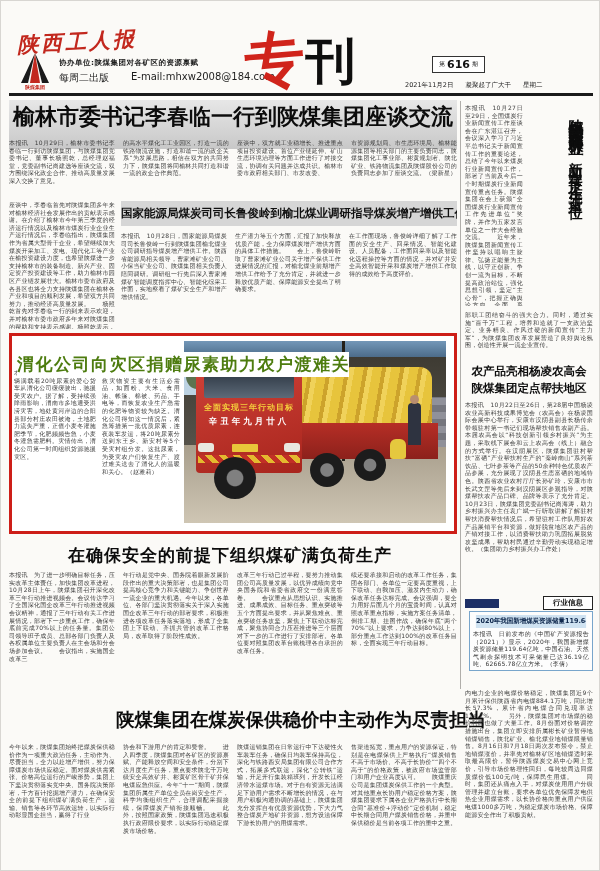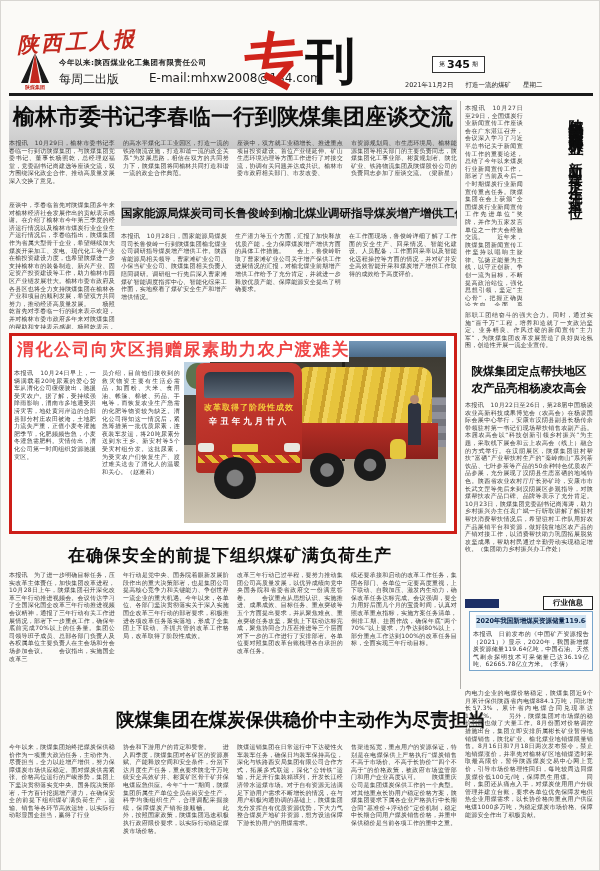--- a/index.html
+++ b/index.html
@@ -9,41 +9,41 @@
   .abs{position:absolute;}
   
   .t{position:absolute;font-size:6px;line-height:7.6px;color:#3c3c3c;text-align:justify;
      overflow:hidden;letter-spacing:.2px;}
   
   .calligraphy{left:16px;top:27px;font-family:"DejaVu Serif",serif;font-weight:700;font-style:italic;
       font-size:21px;color:#c2281e;transform:rotate(-3deg);letter-spacing:3px;white-space:nowrap;}
   .logo{left:18px;top:52px;width:32px;height:30px;}
   .logo-caption{left:14px;top:83px;width:40px;font-size:5px;font-weight:700;color:#c2281e;text-align:center;}
   .org-line{left:58px;top:57px;font-size:7.5px;font-weight:700;color:#1d1d1d;letter-spacing:.5px;white-space:nowrap;}
-  .pub-line{left:58px;top:70px;font-size:12px;color:#1d1d1d;white-space:nowrap;display:flex;gap:30px;}
+  .pub-line{left:58px;top:70px;font-size:10px;color:#1d1d1d;white-space:nowrap;display:flex;gap:22px;}
   .main-title{left:150px;top:28px;width:300px;height:64px;display:flex;align-items:center;justify-content:center;
       font-family:"DejaVu Serif",serif;font-weight:900;color:#0e0e0e;}
   .title-black{font-size:50px;letter-spacing:3px;}
   .title-red{font-size:60px;color:#d0241b;margin:0 1px;transform:rotate(-5deg);}
   .issue-box{left:431px;top:55px;border:1px solid #333;background:#fff;padding:1px 6px;
       font-size:6px;color:#111;display:flex;align-items:center;gap:2px;}
   .issue-no{font-size:11px;font-weight:900;}
   .date-line{left:404px;top:80px;display:flex;gap:12px;font-size:6.5px;color:#1d1d1d;white-space:nowrap;}
   .header-rule{left:8px;top:92px;width:584px;height:2.5px;background:#1a1a1a;}
   .vdiv{left:459px;top:100px;width:1px;height:588px;background:#b0aeaa;}
   
   .a1-headline{left:8px;top:99px;width:448px;height:49px;line-height:33px;text-align:center;
       background:linear-gradient(180deg,#e7e7e7,#c8c8c8);font-size:22px;font-weight:900;color:#0c0c0c;
       white-space:nowrap;overflow:hidden;}
   .a2-headline{left:120px;top:200px;width:336px;height:25px;line-height:25px;text-align:center;
       background:#d6d6d6;font-size:11.5px;font-weight:900;color:#101010;white-space:nowrap;overflow:hidden;}
   
   .redbox{left:8px;top:332px;width:442px;height:195px;border:3px solid #cd1e18;background:#fff;box-sizing:content-box;}
-  .a3-headline{position:absolute;left:5px;top:1px;width:332px;height:25px;line-height:25px;background:#fff;
-      font-size:17px;font-weight:900;letter-spacing:1.5px;color:#ef4444;z-index:3;white-space:nowrap;}
+  .a3-headline{position:absolute;left:5px;top:16px;width:332px;height:25px;line-height:25px;background:#fff;
+      font-size:17px;font-weight:900;letter-spacing:1.5px;color:#4d7c0f;z-index:3;white-space:nowrap;}
   .photo{position:absolute;left:172px;top:5px;width:262px;height:182px;overflow:hidden;background:#4a463c;z-index:1;}
   .ph-roof{position:absolute;left:0;top:0;width:100%;height:16px;background:linear-gradient(180deg,#7397b8,#4c6c8a);}
   .ph-tarp{position:absolute;left:0;top:16px;width:100%;height:88px;background:linear-gradient(180deg,#3e3b33,#56524a);}
   .ph-ground{position:absolute;left:0;top:104px;width:100%;height:78px;background:linear-gradient(180deg,#a89e8c,#cfc6b4);}
   .ph-sky{position:absolute;left:0;top:12px;width:26px;height:42px;background:#bcd2e2;}
   .ph-tree{position:absolute;left:2px;top:22px;width:22px;height:26px;border-radius:50% 40% 45% 50%;background:#5d7350;}
   .ph-graybags{position:absolute;right:0;top:56px;width:48px;height:50px;
       background:repeating-linear-gradient(0deg,#90919a 0 7px,#75767e 7px 14px);}
   .ph-bags{position:absolute;left:116px;top:26px;width:132px;height:60px;border-radius:6px 12px 2px 0;
       background:repeating-linear-gradient(100deg,#e7c43c 0 9px,#cda32b 9px 13px,#f0d25a 13px 18px);}
@@ -94,39 +94,39 @@
 
   <div class="abs calligraphy">陕西工人报</div>
 
   <svg class="abs logo" viewBox="0 0 32 30">
     <polygon points="16,0 2,30 9,30" fill="#1a1a1a"></polygon>
     <polygon points="16,0 11,30 21,30" fill="#c2281e"></polygon>
     <polygon points="16,0 30,30 23,30" fill="#1a1a1a"></polygon>
   </svg>
   <div class="abs logo-caption">陕煤集团</div>
 
-  <div class="abs org-line">今年以来:陕西煤业化工集团有限责任公司</div>
+  <div class="abs org-line">协办单位:陕煤集团对各矿区的资源禀赋</div>
   <div class="abs pub-line">
     <span>每周二出版</span>
     <span>E-mail:mhxw2008@184.com</span>
   </div>
 
   <div class="abs main-title">
     <span class="title-red">专</span>
     <span class="title-black">刊</span>
   </div>
 
   <div class="abs issue-box">
     <span>第</span>
-    <span class="issue-no">345</span>
+    <span class="issue-no">616</span>
     <span>期</span>
   </div>
   <div class="abs date-line">
     <span>2021年11月2日</span>
-    <span>打造一流的煤矿</span>
+    <span>凝聚起了广大干</span>
     <span>星期二</span>
   </div>
 
   <div class="abs header-rule"></div>
   <div class="abs vdiv"></div>
 
   <div class="abs a1-headline">榆林市委书记李春临一行到陕煤集团座谈交流</div>
   <div class="t" style="left:8px;top:138px;width:106px;height:58px;">本报讯　10月29日，榆林市委书记李春临一行到访陕煤集团，与陕煤集团党委书记、董事长杨照乾，总经理赵福堂，党委副书记尚建选等座谈交流，双方围绕深化政企合作、推动高质量发展深入交换了意见。</div>
   <div class="t" style="left:122px;top:138px;width:106px;height:58px;">的高水平煤化工工业园区，打造一流的铁路物流设施，打造和谐一流的政企关系”为发展思路，相信在双方的共同努力下，陕煤集团将同榆林共同打造和谐一流的政企合作典范。</div>
   <div class="t" style="left:236px;top:138px;width:106px;height:58px;">座谈中，双方就工业稳增长、推进重点项目投资建设、首位产业链延伸、矿山生态环境治理等方面工作进行了对接交流，协调有关问题并达成共识。榆林市委市政府相关部门、市发改委、</div>
@@ -149,21 +149,21 @@
       <div class="ph-ground"></div>
       <div class="ph-sky"></div>
       <div class="ph-tree"></div>
       <div class="ph-graybags"></div>
       <div class="ph-pole"></div>
       <div class="ph-bags"></div>
       <div class="ph-cargo"></div>
       <div class="ph-cab">
         <div class="ph-windshield"></div>
         <div class="ph-banner">
-          <div class="ph-banner-l1">改革取得了阶段性成效</div>
+          <div class="ph-banner-l1">全面实现三年行动目标</div>
           <div class="ph-banner-l2">辛丑年九月廿八</div>
         </div>
         <div class="ph-plate"></div>
         <div class="ph-light" style="left:2px;"></div>
         <div class="ph-light" style="right:2px;"></div>
         <div class="ph-bumper"></div>
       </div>
       <div class="ph-wheel" style="left:30px;top:116px;width:42px;height:42px;"></div>
       <div class="ph-wheel" style="left:126px;top:112px;width:34px;height:34px;"></div>
       <div class="ph-wheel" style="left:170px;top:108px;width:32px;height:32px;"></div>
@@ -187,22 +187,22 @@
   <div class="t" style="left:464px;top:688px;width:128px;height:178px;">内电力企业的电煤价格稳定，陕煤集团近9个月累计保供陕西省内电煤884.1万吨，同比增长57.3%，累计省内电煤合同兑现率达114.2%。　　另外，陕煤集团对市场煤的稳价利民也做了大量工作。8月份面对价格调控措施出台，集团立即安排所属彬长矿业暂停地销煤销售，陕北矿业、榆北煤业地销煤限量销售。8月16日和7月18日两次发布禁令，禁止地销煤涨价，并率先对榆林矿区地销煤适时采取最高限价，暂停陕西煤炭交易中心网上竞价，引导市场价格理性回归，每吨较周边同煤质煤价低100元/吨，保障民生用煤。　　同时，集团还从痛点入手，对煤炭使用用户分级管理并建立台账，要求各单位优先保障发电供热企业用煤需求，以长协价格向重点用户供应电煤1000多万吨，为稳定煤炭市场价格、保障能源安全作出了积极贡献。</div>
 
   <div class="t" style="left:464px;top:103px;width:58px;height:202px;">本报讯　10月27日至29日，全国煤炭行业新闻宣传工作座谈会在广东湛江召开，会议深入学习了习近平总书记关于新闻宣传工作的重要论述，总结了今年以来煤炭行业新闻宣传工作，部署了当前及今后一个时期煤炭行业新闻宣传重点任务。陕煤集团在会上获颁“全国煤炭行业新闻宣传工作先进单位”奖牌，并作为五家发言单位之一作大会经验交流。　　近年来，陕煤集团新闻宣传工作坚持以唱响主旋律、弘扬正能量为主线，以守正创新、争创一流为目标，不断提高政治站位，强化思想引领，坚定“主心骨”，把握正确舆论方向。全面、系统、准确地宣传贯彻党中央、省委和省国资委的重大决策部署，唱响“主旋律”，坚持正确舆论导向，对外不断拓展聚合合作，广泛宣传集团在智能化建设、智慧矿山建设、企业改革发展方面的成果经验，年对外发稿量突破了一万篇，对内利用全媒体采编融合数据平台，建立舆论监测体系，大力宣传工作中的先进经验、典型人物和先进事迹，凝聚起了广大干</div>
   <div class="abs r1-vhead">
     <span class="r1-l1">陕煤集团荣获全国煤炭行业</span>
     <span class="r1-l2">新闻宣传工作先进单位</span>
   </div>
   <div class="t" style="left:464px;top:310px;width:128px;height:48px;">部职工团结奋斗的强大合力。同时，通过实施“百千万”工程，培养和造就了一支政治坚定、业务精良、作风过硬的新闻宣传“主力军”，为陕煤集团改革发展营造了良好舆论氛围，创造性开展一流企业宣传。</div>
 
   <div class="abs r2-headline">
+    <div>农产品亮相杨凌农高会</div>
     <div>陕煤集团定点帮扶地区</div>
-    <div>农产品亮相杨凌农高会</div>
   </div>
   <div class="t" style="left:464px;top:400px;width:128px;height:192px;">本报讯　10月22日至26日，第28届中国杨凌农业高新科技成果博览会（农高会）在杨凌国际会展中心举行，安康市汉阴县副县长杨传余带领驻村第一书记们现场帮扶销售农副产品。　　本届农高会以“科技创新引领乡村振兴”为主题，采取线下展会和云上农高会（线上）融合的方式举行。在汉阴展区，陕煤集团驻村帮扶“富硒”产业帮扶村生产的“秦岭南山”系列茶饮品、七叶参茶等产品的50余种特色优质农产品参展，充分展现了汉阴县生态富硒的地域特色。陕西省农业农村厅厅长孙矿玲，安康市市长武文罡等先后来到汉阴展区参观指导，对陕煤帮扶农产品口碑、品牌等表示了充分肯定。　　10月23日，陕煤集团党委副书记尚海涛，助力乡村振兴办主任袁广斌一行听取讲解了解驻村帮扶消费帮扶情况后，希望驻村工作队用好农产品展销平台和资源，做好脱贫地区农产品的产销对接工作，以消费帮扶助力巩固拓展脱贫攻坚成果，帮助村民通过辛勤劳动实现稳定增收。（集团助力乡村振兴办工作处）</div>
 
   <div class="abs industry-tag">
     <div class="tag-navy"></div>
     <div class="tag-label">行业信息</div>
   </div>
   <div class="abs industry-box">
     <div class="industry-headline">2020年我国新增煤炭资源储量119.64亿吨</div>
     <div class="industry-body">本报讯　日前发布的《中国矿产资源报告（2021）》显示，2020年，我国新增煤炭资源储量119.64亿吨，中国石油、天然气剩余探明技术可采储量已达36.19亿吨、62665.78亿立方米。（李倩）</div>

